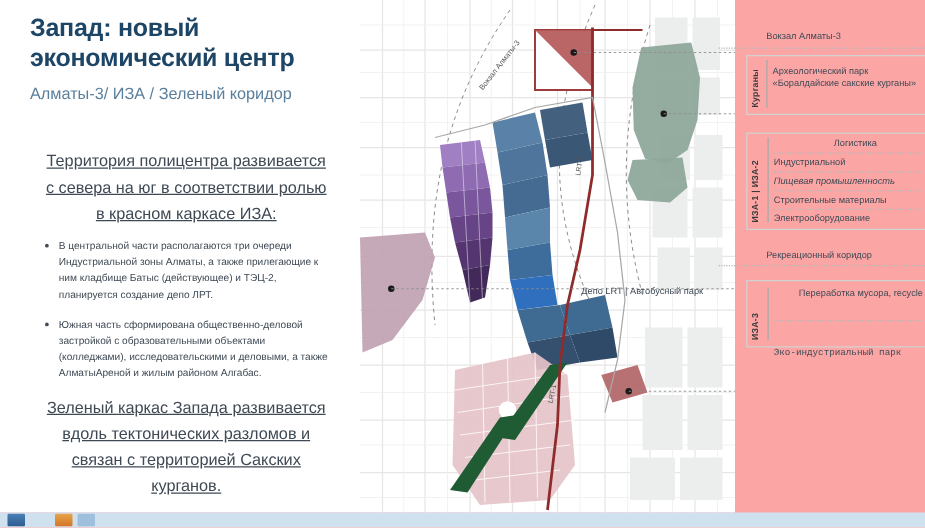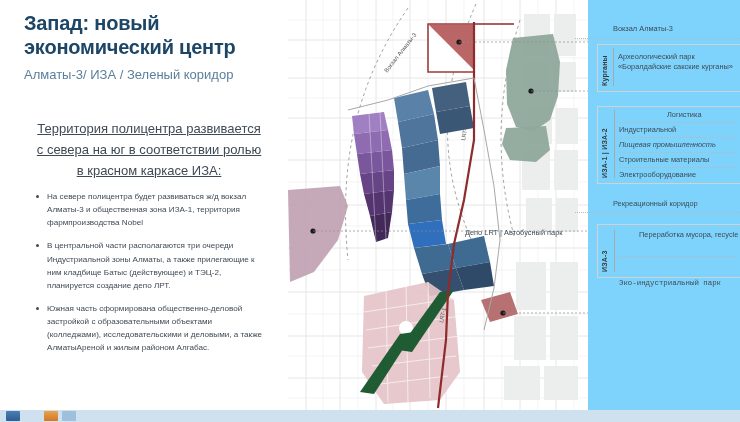--- a/index.html
+++ b/index.html
@@ -2,21 +2,21 @@
 <html><head>
 <meta charset="utf-8">
 <style>
   html,body{margin:0;padding:0;}
   body{
     width:740px;height:422px;overflow:hidden;
     background:#ffffff;
     font-family:"Liberation Sans","DejaVu Sans",sans-serif;
     position:relative;
   }
-  #slide{position:absolute;inset:0;background:#7dd3fc;}
+  #slide{position:absolute;inset:0;background:#fca5a5;}
 
   
   .left-col{position:absolute;left:0;top:0;width:288px;height:410px;background:#ffffff;}
   .title{
     position:absolute;left:24px;top:11px;width:250px;
     font-size:20px;line-height:1.22;font-weight:bold;color:#1d4566;
     letter-spacing:-0.2px;
   }
   .subtitle{
     position:absolute;left:24px;top:66px;width:230px;
@@ -76,24 +76,24 @@
 <div id="slide">
 
   <div class="left-col">
 
     <div class="title">Запад: новый экономический центр</div>
     <div class="subtitle">Алматы-3/ ИЗА / Зеленый коридор</div>
 
     <div class="body-block">
       <p class="para">Территория полицентра развивается с севера на юг в соответствии ролью в красном каркасе ИЗА:</p>
       <ul class="bullets">
-        <li>На севере полицентра будет развиваться ж/д вокзал Алматы-3 и общественная зона ИЗА-1, территория фармпроизводства Nobel</li>
         <li>В центральной части располагаются три очереди Индустриальной зоны Алматы, а также прилегающие к ним кладбище Батыс (действующее) и ТЭЦ-2, планируется создание депо ЛРТ.</li>
         <li>Южная часть сформирована общественно-деловой застройкой с образовательными объектами (колледжами), исследовательскими и деловыми, а также АлматыАреной и жилым районом Алгабас.</li>
       </ul>
+      <p class="para closing">Зеленый каркас Запада развивается вдоль тектонических разломов и связан с территорией Сакских курганов.</p>
     </div>
   </div>
 
   <div class="map-wrap">
     <svg class="map-svg" width="300" height="410" viewBox="0 0 300 410">
       <rect x="0" y="0" width="300" height="410" fill="#ffffff"></rect>
 
       <g stroke="#e6e6e6" stroke-width="1" fill="none">
         <path d="M0 40 H300 M0 78 H300 M0 118 H300 M0 160 H300 M0 205 H300 M0 248 H300 M0 292 H300 M0 336 H300 M0 378 H300"></path>
         <path d="M18 0 V410 M52 0 V410 M88 0 V410 M122 0 V410 M158 0 V410 M196 0 V410 M232 0 V410 M268 0 V410"></path>

